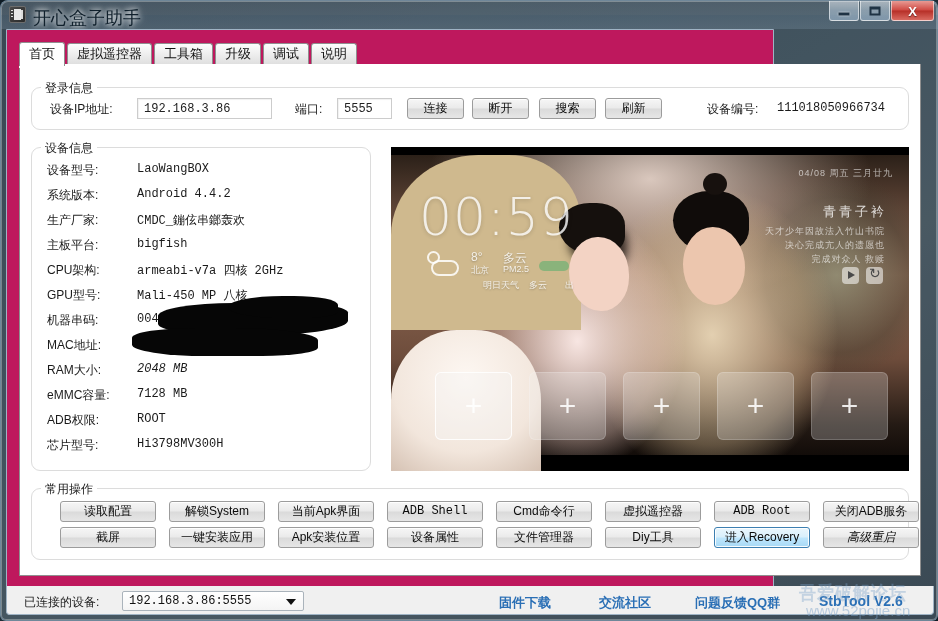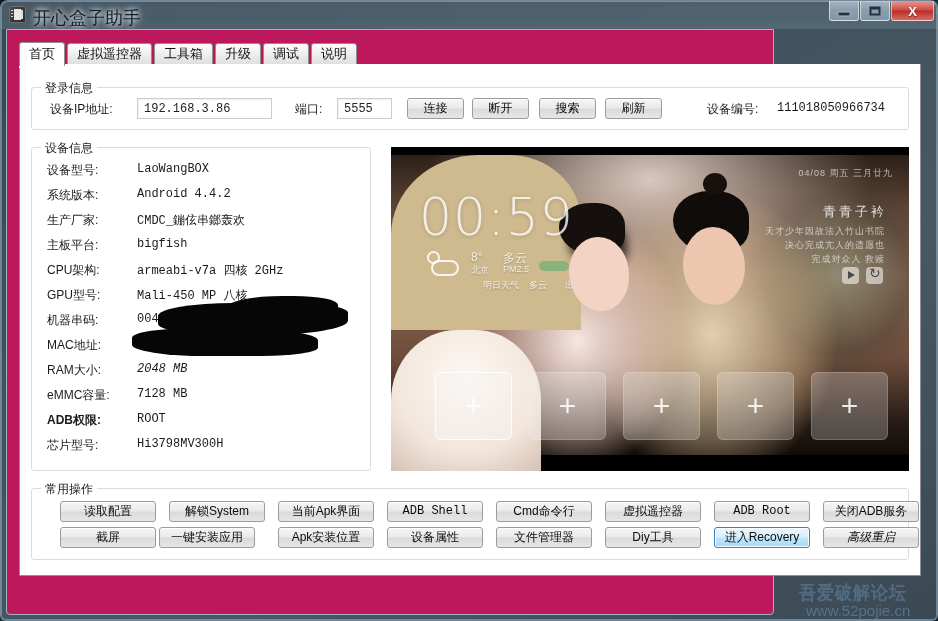--- a/index.html
+++ b/index.html
@@ -109,21 +109,21 @@
     position: absolute; left: 12px; top: 34px; width: 902px; height: 512px;
     background: #fff;
     border: 1px solid #8f8f8f;
     border-top: none;
   }
 
   
   .group {
     position: absolute;
     border: 1px solid #dcdcdc;
-    border-radius: 3px;
+    border-radius: 9px;
     background: #fff;
     padding-left: 19px;
   }
   .group > .glabel {
     position: absolute; top: -8px; left: 9px;
     background: #fff; padding: 0 4px;
     font-size: 12px; color: #222; white-space: nowrap;
   }
 
   #grp-login { left: 11px; top: 23px; width: 878px; height: 43px; }
@@ -342,21 +342,21 @@
         <div class="dl" style="top:139px;">GPU型号:</div>
         <div class="dv" style="top:139px;">Mali-450 MP 八核</div>
         <div class="dl" style="top:164px;">机器串码:</div>
         <div class="dv" style="top:164px;">0046</div>
         <div class="dl" style="top:189px;">MAC地址:</div>
         <div class="dv" style="top:189px;">00</div>
         <div class="dl" style="top:214px;">RAM大小:</div>
         <div class="dv" style="top:214px;font-style:italic;">2048 MB</div>
         <div class="dl" style="top:239px;">eMMC容量:</div>
         <div class="dv" style="top:239px;">7128 MB</div>
-        <div class="dl" style="top:264px;font-weight:bold;">ADB权限:</div>
+        <div class="dl" style="top:264px;">ADB权限:</div>
         <div class="dv" style="top:264px;">ROOT</div>
         <div class="dl" style="top:289px;">芯片型号:</div>
         <div class="dv" style="top:289px;">Hi3798MV300H</div>
 
         <div class="redact" style="left:126px; top:155px; width:190px; height:32px;"></div>
         <div class="redact" style="left:100px; top:180px; width:186px; height:28px; border-radius:35% 45% 30% 40%;"></div>
         <div class="redact" style="left:196px; top:148px; width:110px; height:22px; border-radius:50% 40% 30% 50%;"></div>
       </div>
 
       <div id="preview">
@@ -409,29 +409,40 @@
         <div class="btn" style="left:28px;  top:12px; width:96px;">读取配置</div>
         <div class="btn" style="left:137px; top:12px; width:96px;">解锁System</div>
         <div class="btn" style="left:246px; top:12px; width:96px;">当前Apk界面</div>
         <div class="btn mono" style="left:355px; top:12px; width:96px;">ADB Shell</div>
         <div class="btn" style="left:464px; top:12px; width:96px;text-align:center;">Cmd命令行</div>
         <div class="btn" style="left:573px; top:12px; width:96px;">虚拟遥控器</div>
         <div class="btn mono" style="left:682px; top:12px; width:96px;">ADB  Root</div>
         <div class="btn" style="left:791px; top:12px; width:96px;">关闭ADB服务</div>
 
         <div class="btn" style="left:28px;  top:38px; width:96px;">截屏</div>
-        <div class="btn" style="left:127px; top:38px; width:96px;">一键安装应用</div>
+        <div class="btn" style="left:137px; top:38px; width:96px;">一键安装应用</div>
         <div class="btn" style="left:246px; top:38px; width:96px;">Apk安装位置</div>
         <div class="btn" style="left:355px; top:38px; width:96px;">设备属性</div>
         <div class="btn" style="left:464px; top:38px; width:96px;">文件管理器</div>
         <div class="btn" style="left:573px; top:38px; width:96px;">Diy工具</div>
         <div class="btn focused" style="left:682px; top:38px; width:96px;">进入Recovery</div>
         <div class="btn" style="left:791px; top:38px; width:96px;font-style:italic;">高级重启</div>
       </div>
 
     </div>
   </div>
 
+  <div id="statusbar">
+    <div id="sb-label">已连接的设备:</div>
+    <div id="sb-combo">
+      <span class="val">192.168.3.86:5555</span>
+      <span class="arrow"></span>
+    </div>
+    <div class="sblink" id="lnk1">固件下载</div>
+    <div class="sblink" id="lnk2">交流社区</div>
+    <div class="sblink" id="lnk3">问题反馈QQ群</div>
+    <div id="brand">StbTool V2.6</div>
+  </div>
 
   <div id="wm1">吾爱破解论坛</div>
   <div id="wm2">www.52pojie.cn</div>
 
 </div>
 
 </body></html>

